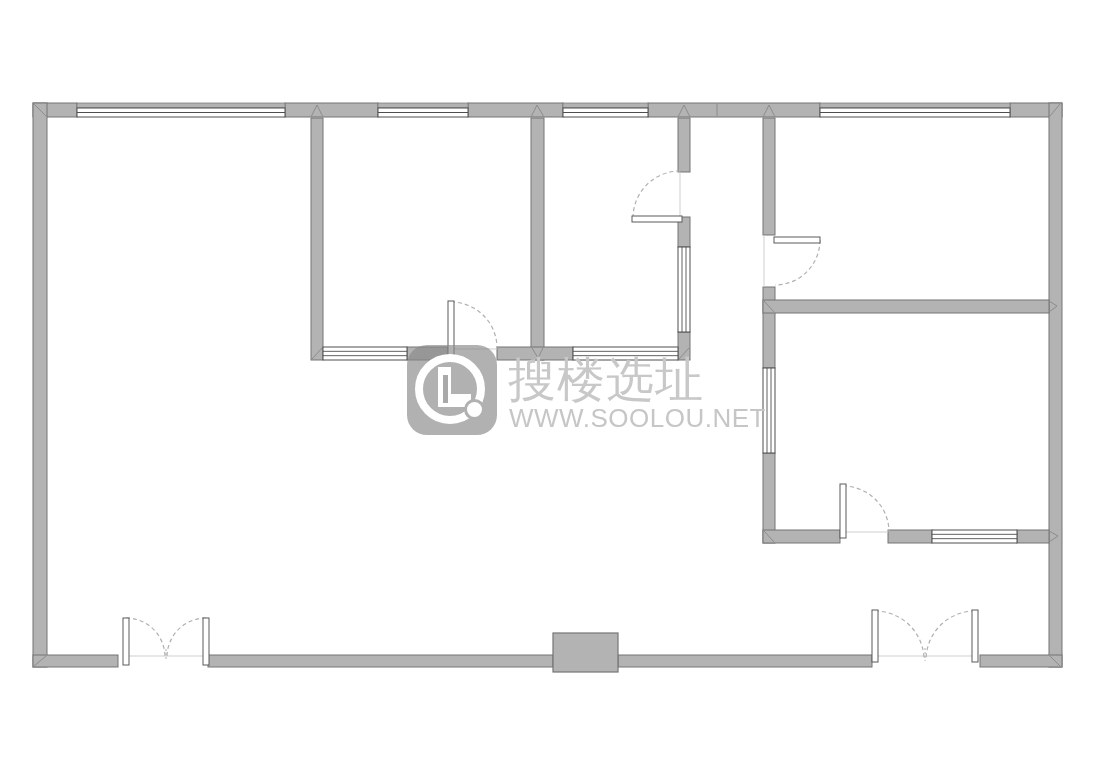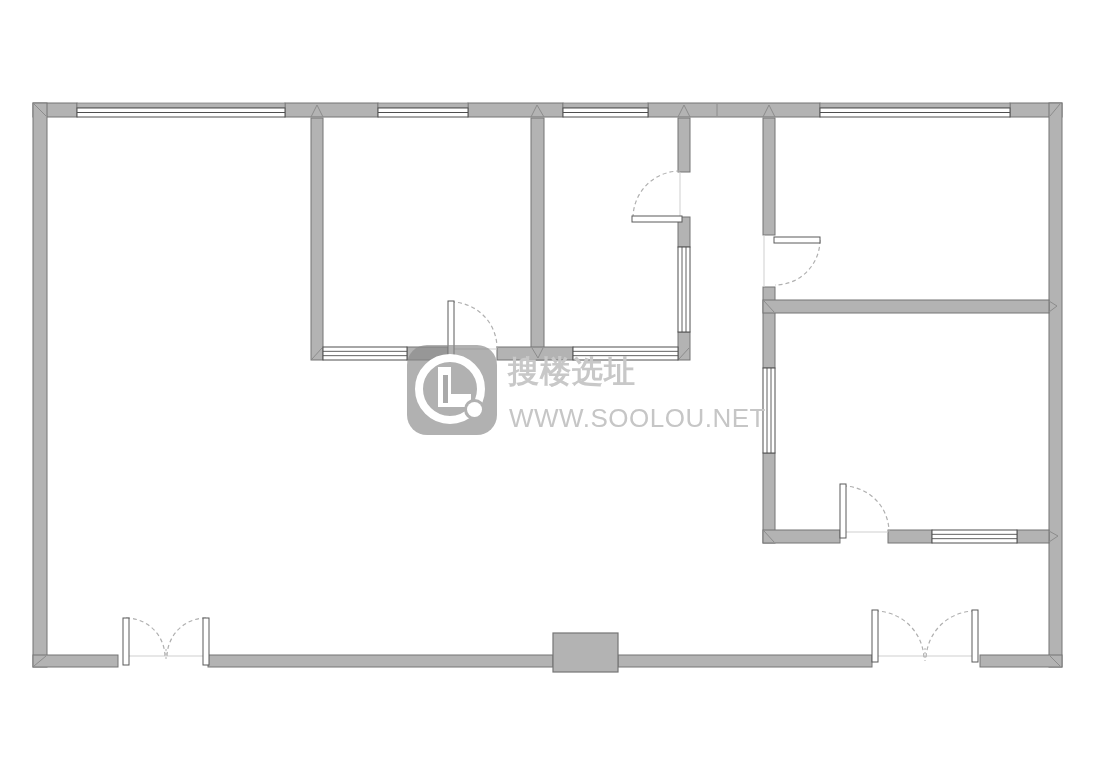--- a/index.html
+++ b/index.html
@@ -19,21 +19,21 @@
   }
   .wm-lbar{position:absolute;left:31px;top:22px;width:13px;height:40px;background:#fff;}
   .wm-lfoot{position:absolute;left:43px;top:49px;width:21px;height:13px;background:#fff;}
   .wm-linner{position:absolute;left:36px;top:30px;width:5px;height:28px;background:#a9a9a9;}
   .wm-dot{
     position:absolute;left:60px;top:57px;width:15px;height:15px;border-radius:50%;
     background:#fff;box-shadow:0 0 0 3px #b1b1b1;
   }
   .wm-brand{
     position:absolute;left:508px;top:356px;width:260px;height:52px;
-    font-size:31px;font-weight:bold;line-height:1.0;letter-spacing:1px;
+    font-size:48px;font-weight:normal;line-height:1.0;letter-spacing:1px;
     color:#c8c8c8;white-space:nowrap;
   }
   .wm-url{
     position:absolute;left:509px;top:403px;width:260px;height:26px;
     font-size:26px;font-weight:400;letter-spacing:0.5px;
     color:#c6c6c6;white-space:nowrap;
   }
 </style>
 </head>
 <body>

